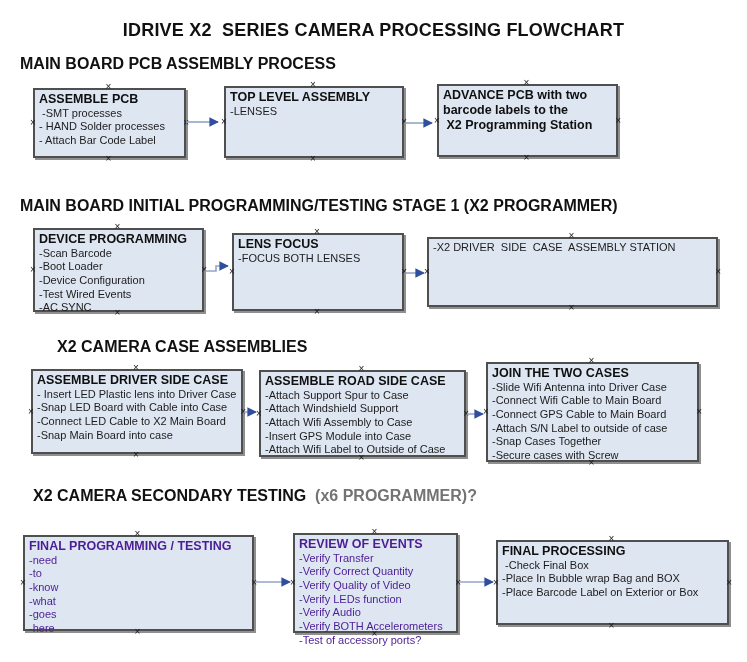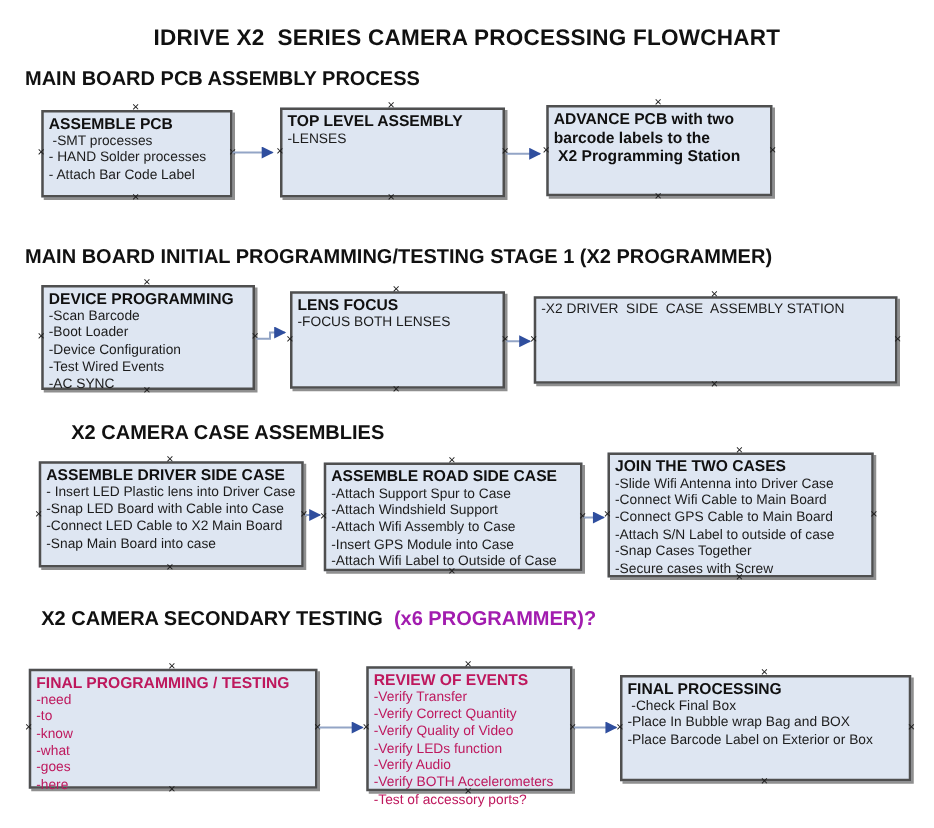--- a/index.html
+++ b/index.html
@@ -11,29 +11,29 @@
     position:absolute;top:20px;left:0;width:100%;text-align:center;
     font-size:18px;font-weight:bold;color:#111;letter-spacing:.2px;white-space:pre;
   }
   .section-heading{
     position:absolute;font-size:16px;font-weight:bold;color:#111;white-space:pre;
   }
   #h1{left:20px;top:55px;}
   #h2{left:20px;top:197px;}
   #h3{left:37px;top:338px;margin-left:20px;}
   #h4{left:33px;top:487px;}
-  .heading-red{color:#a21caf;}
+  .heading-red{color:#737373;}
   .fc-box{
     position:absolute;background:#dee6f2;border:2px solid #4f4f4f;
     box-shadow:2px 2px 0 #8f8f8f;box-sizing:border-box;
     padding:2px 4px 0 4px;overflow:visible;
   }
   .box-title-line{font-weight:bold;font-size:12.5px;line-height:1.18;color:#101010;white-space:pre;}
   .box-line{font-size:11px;line-height:1.24;color:#1c1c1c;white-space:pre;}
-  .red .box-title-line,.red .box-line{color:#be185d;}
+  .red .box-title-line,.red .box-line{color:#4c1d95;}
   
   #box-a1{left:33px;top:88px;width:153px;height:70px;}
   #box-a2{left:224px;top:86px;width:180px;height:72px;}
   #box-a3{left:437px;top:84px;width:181px;height:73px;}
   #box-b1{left:33px;top:228px;width:171px;height:84px;}
   #box-b2{left:232px;top:233px;width:172px;height:78px;}
   #box-b3{left:427px;top:237px;width:291px;height:70px;}
   #box-c1{left:31px;top:369px;width:212px;height:85px;}
   #box-c2{left:259px;top:370px;width:207px;height:87px;}
   #box-c3{left:486px;top:362px;width:213px;height:100px;}

